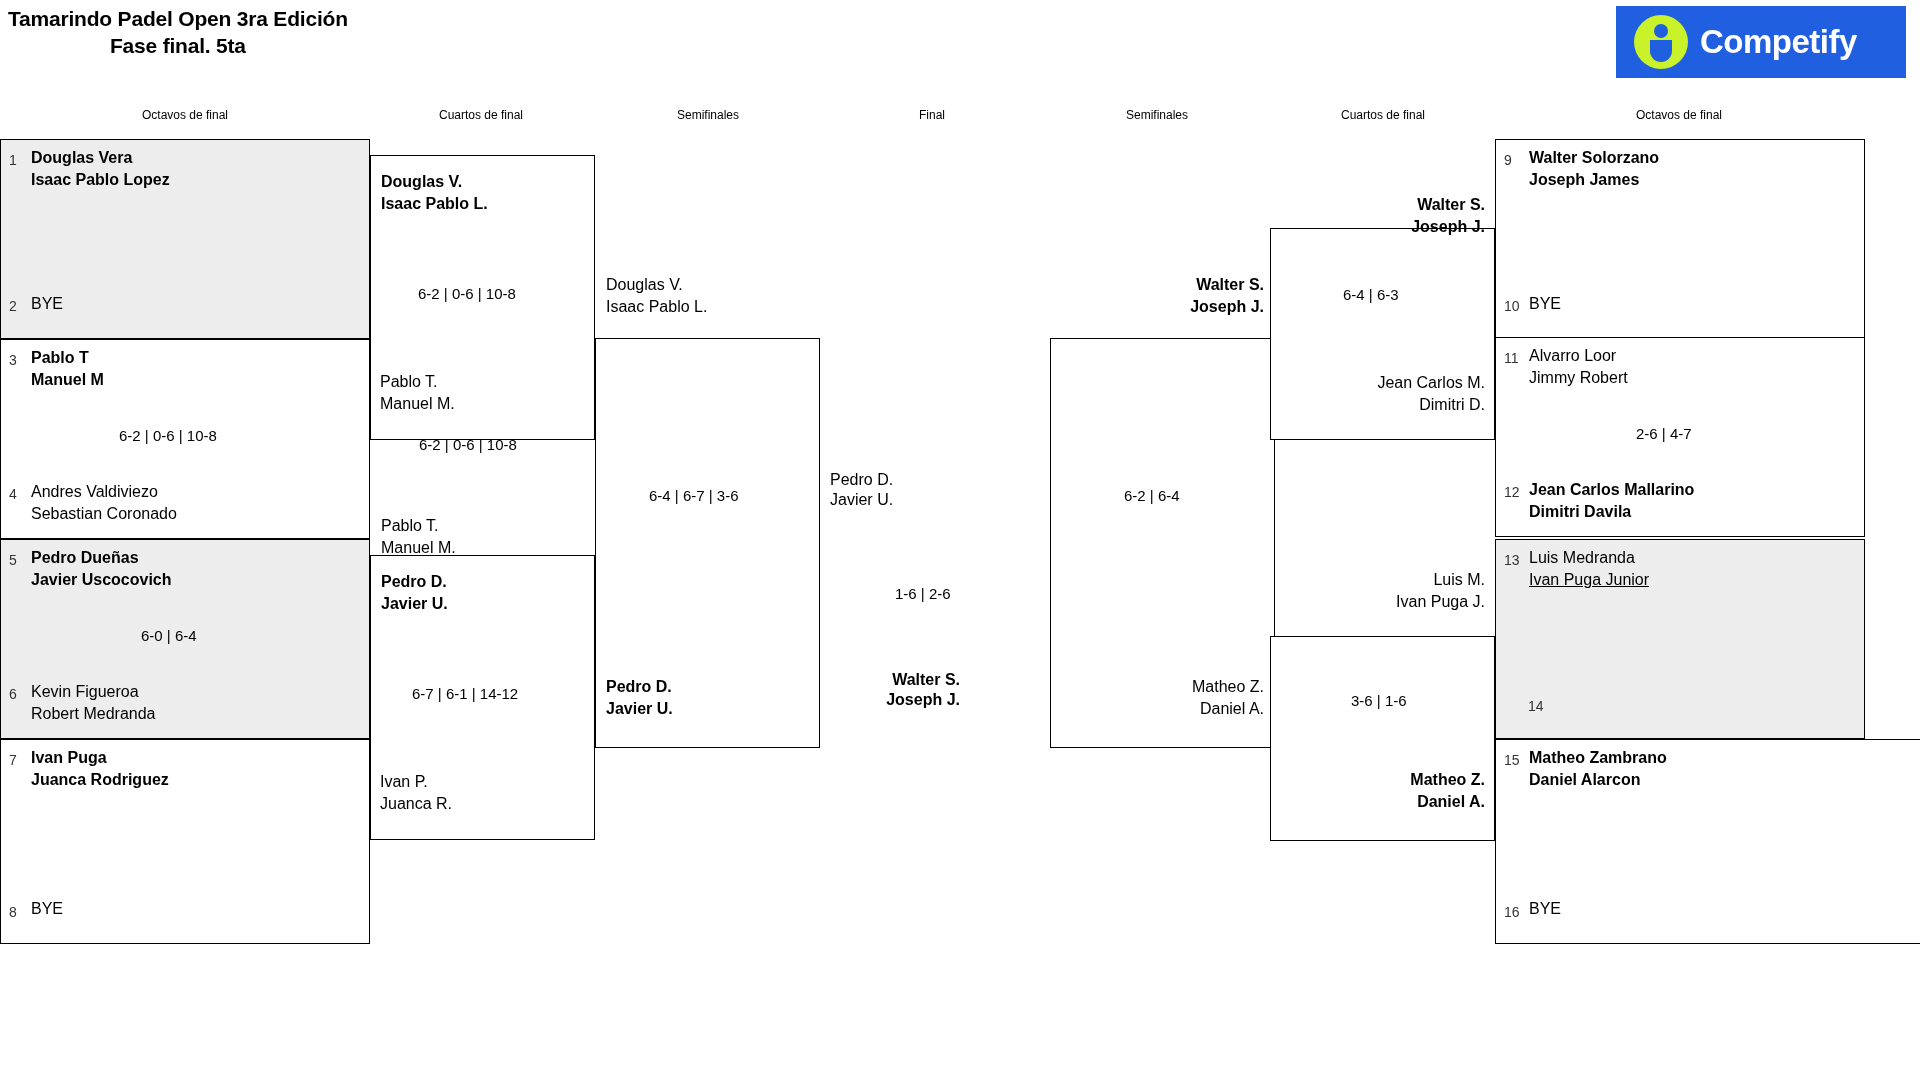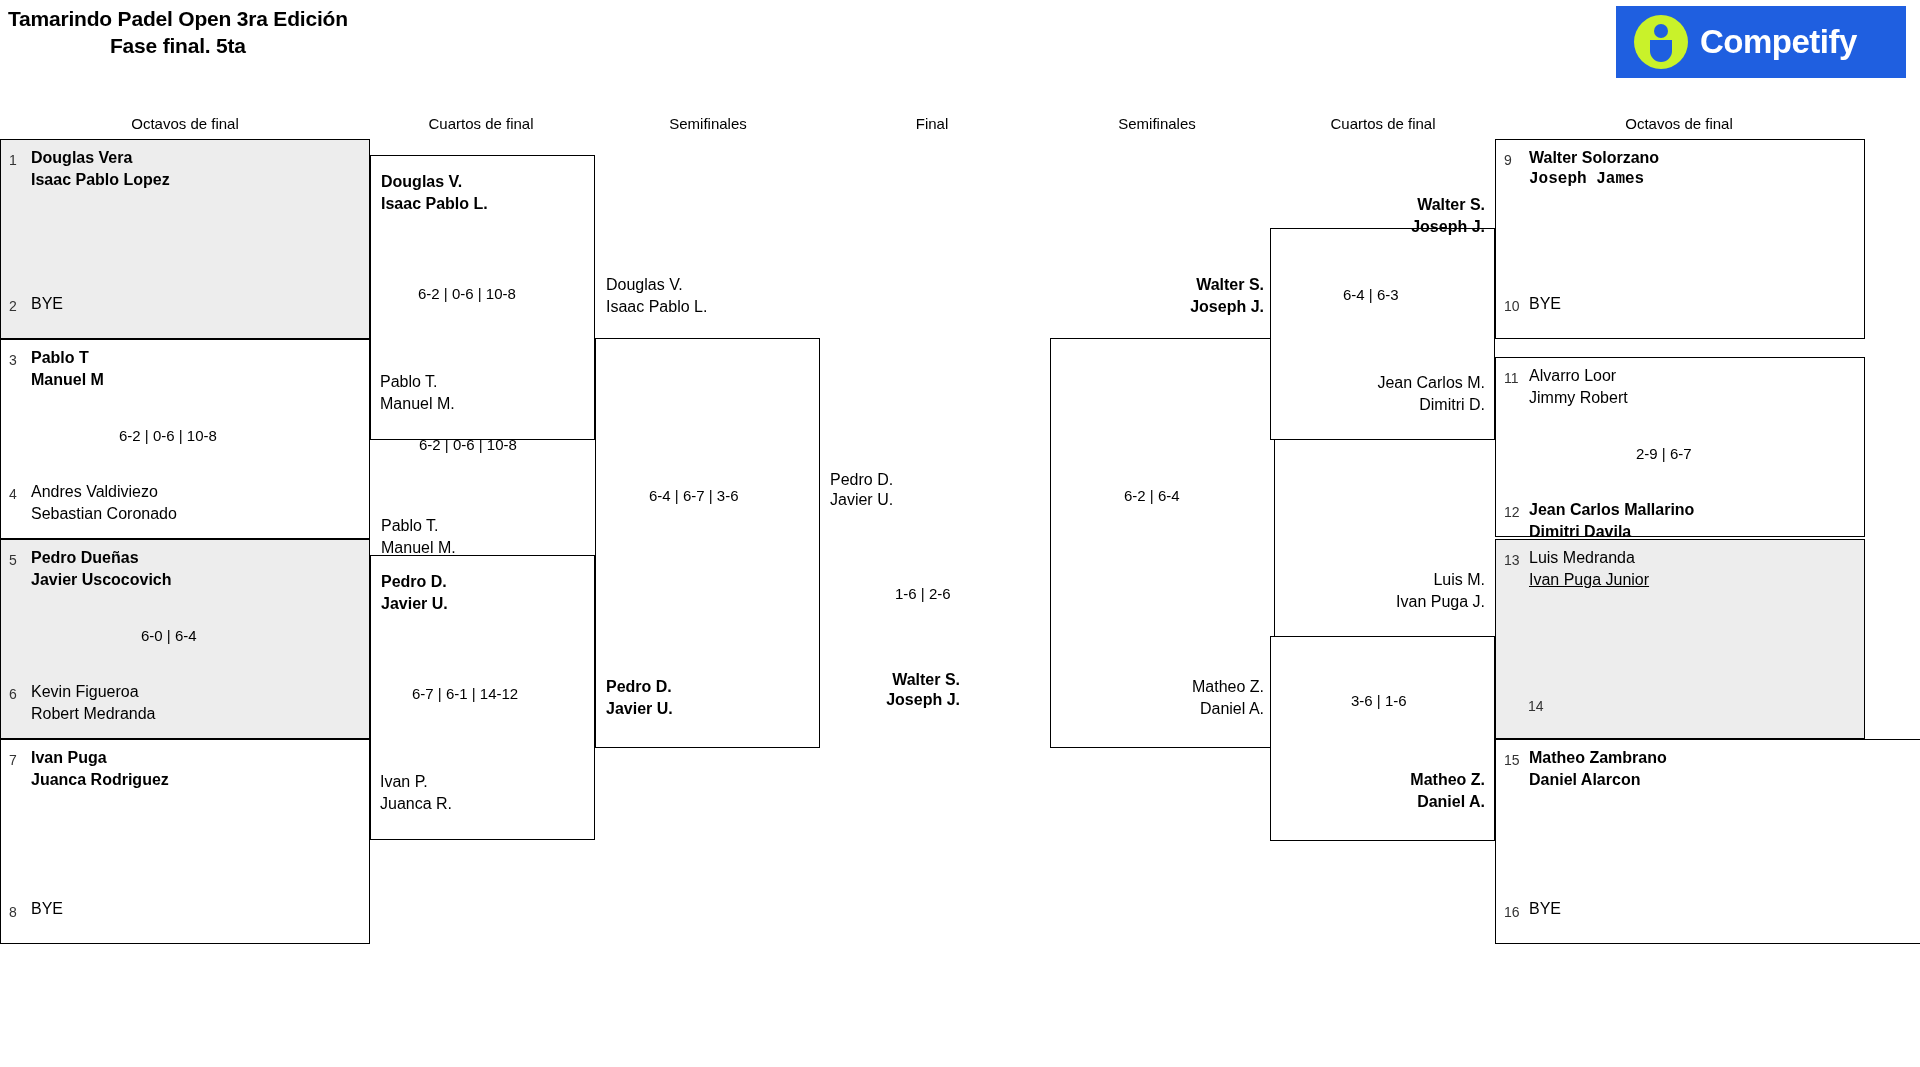--- a/index.html
+++ b/index.html
@@ -81,25 +81,25 @@
   .logo-text {
     color: #ffffff;
     font-size: 33px;
     font-weight: bold;
     letter-spacing: -0.5px;
   }
 
   
   .round-head {
     position: absolute;
-    font-size: 15px;
+    font-size: 12px;
     text-align: left;
     white-space: nowrap;
     transform: translateX(-50%);
-    top: 115px;
+    top: 108px;
   }
 
   
   .box {
     position: absolute;
     box-sizing: border-box;
     border: 1px solid #000000;
     background: #ffffff;
   }
   .box.shaded { background: #ededed; }
@@ -245,30 +245,30 @@
     <div class="score" style="left:80px; top:55px;">3-6 | 1-6</div>
   </div>
   <div class="team right" style="position:absolute; right:435px; top:570px;">Luis M.</div>
   <div class="team right" style="position:absolute; right:435px; top:592px;">Ivan Puga J.</div>
   <div class="team win right" style="position:absolute; right:435px; top:770px;">Matheo Z.</div>
   <div class="team win right" style="position:absolute; right:435px; top:792px;">Daniel A.</div>
 
   <div class="box" style="left:1495px; top:139px; width:370px; height:200px;">
     <div class="seed" style="left:8px; top:12px;">9</div>
     <div class="team win" style="left:33px; top:8px;">Walter Solorzano</div>
-    <div class="team win" style="left:33px; top:30px;font-family:Liberation Mono, monospace;">Joseph James</div>
+    <div class="team win" style="left:33px; top:30px;">Joseph James</div>
     <div class="seed" style="left:8px; top:158px;">10</div>
     <div class="bye" style="left:33px; top:155px;">BYE</div>
   </div>
 
-  <div class="box" style="left:1495px; top:357px; width:370px; height:180px;text-decoration:underline;">
+  <div class="box" style="left:1495px; top:337px; width:370px; height:200px;text-decoration:underline;">
     <div class="seed" style="left:8px; top:12px;">11</div>
     <div class="team" style="left:33px; top:8px;">Alvarro Loor</div>
     <div class="team" style="left:33px; top:30px;">Jimmy Robert</div>
-    <div class="score" style="left:140px; top:87px;">2-9 | 6-7</div>
+    <div class="score" style="left:140px; top:87px;">2-6 | 4-7</div>
     <div class="seed" style="left:8px; top:146px;">12</div>
     <div class="team win" style="left:33px; top:142px;">Jean Carlos Mallarino</div>
     <div class="team win" style="left:33px; top:164px;">Dimitri Davila</div>
   </div>
 
   <div class="box shaded" style="left:1495px; top:539px; width:370px; height:200px;">
     <div class="seed" style="left:8px; top:12px;">13</div>
     <div class="team" style="left:33px; top:8px;">Luis Medranda</div>
     <div class="team" style="left:33px; top:30px;text-decoration:underline;">Ivan Puga Junior</div>
     <div class="seed" style="left:8px; top:158px;margin-left:24px;">14</div>

